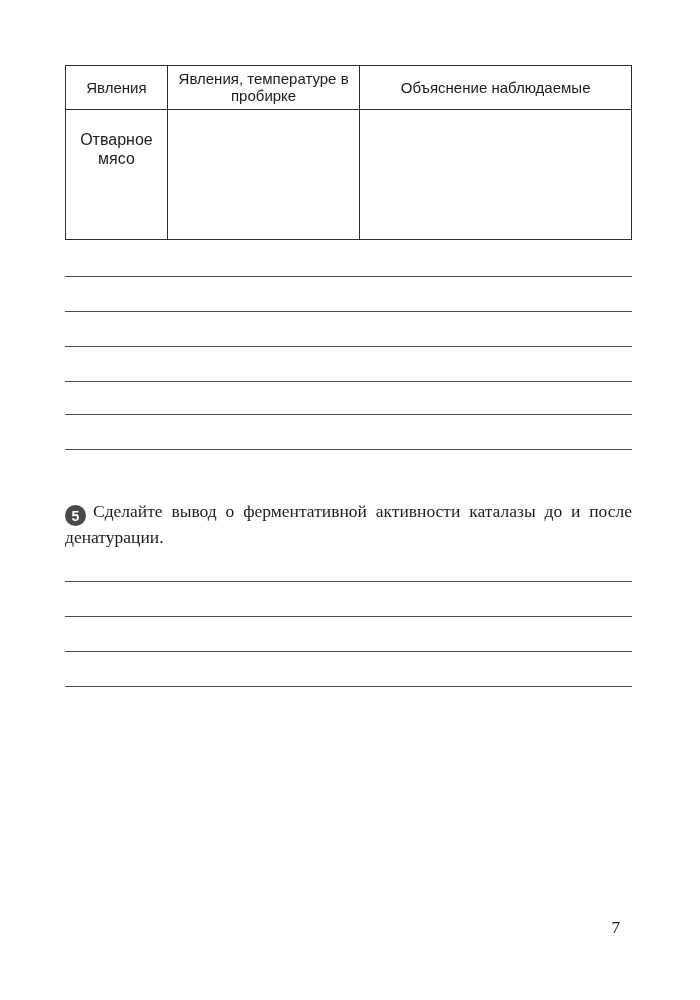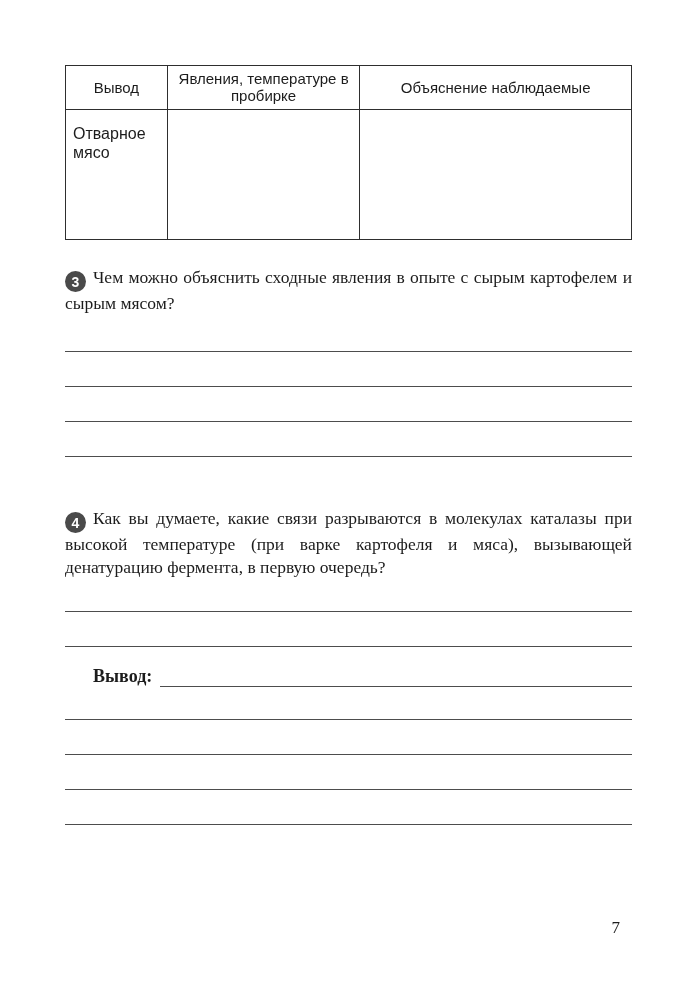--- a/index.html
+++ b/index.html
@@ -32,24 +32,24 @@
     font-weight: 400;
     font-size: 15px;
     line-height: 1.15;
     text-align: center;
     vertical-align: middle;
     padding: 4px 6px;
     height: 42px;
   }
   table.obs-table td {
     vertical-align: top;
-    text-align: left;
+    text-align: center;
     font-size: 16px;
     line-height: 1.2;
-    padding: 14px 7px;
+    padding: 20px 7px;
     height: 130px;
   }
   .col-object { width: 18%; }
   .col-observed { width: 34%; }
   .col-explain { width: 48%; }
 
   
   .question {
     margin: 0;
     font-size: 17.5px;
@@ -120,49 +120,44 @@
 <div class="page">
 
   <table class="obs-table">
     <colgroup>
       <col class="col-object">
       <col class="col-observed">
       <col class="col-explain">
     </colgroup>
     <thead>
       <tr>
-        <th>Вывод</th>
+        <th>Явления</th>
         <th>Явления, температуре в пробирке</th>
         <th>Объяснение наблюдаемые</th>
       </tr>
     </thead>
     <tbody>
       <tr>
         <td>Отварное мясо</td>
         <td></td>
         <td></td>
       </tr>
     </tbody>
   </table>
 
-  <p class="question q3"><span class="badge">3</span><span>Чем можно объяснить сходные явления в опыте с сырым картофелем и сырым мясом?</span></p>
   <div class="rule first"></div>
   <div class="rule"></div>
   <div class="rule"></div>
   <div class="rule"></div>
 
-  <p class="question q4"><span class="badge">4</span><span>Как вы думаете, какие связи разрываются в молекулах каталазы при высокой температуре (при варке картофеля и мяса), вызывающей денатурацию фермента, в первую очередь?</span></p>
   <div class="rule after-q"></div>
   <div class="rule"></div>
 
+  <p class="question q5"><span class="badge">5</span><span>Сделайте вывод о ферментативной активности каталазы до и после денатурации.</span></p>
 
-  <div class="vyvod-row">
-    <span class="vyvod-label">Вывод:</span>
-    <span class="vyvod-line"></span>
-  </div>
 
   <div class="rule after-q"></div>
   <div class="rule"></div>
   <div class="rule"></div>
   <div class="rule"></div>
 
   <div class="page-number">7</div>
 
 </div>
 

